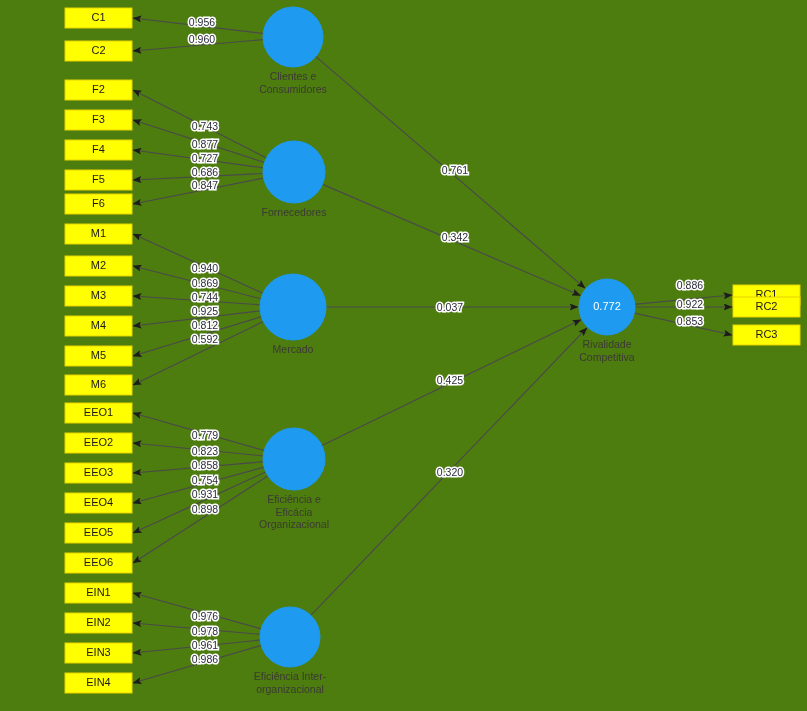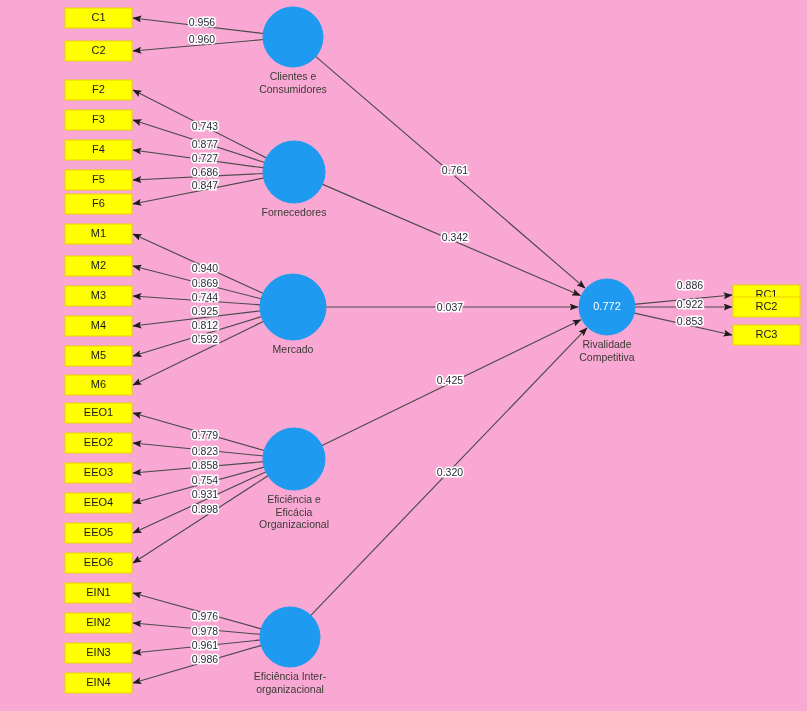--- a/index.html
+++ b/index.html
@@ -12,21 +12,21 @@
     width: 807px;
     height: 711px;
     position: relative;
     overflow: hidden;
     font-family: "Liberation Sans", "DejaVu Sans", sans-serif;
   }
   #diagram-root {
     position: relative;
     width: 807px;
     height: 711px;
-    background: #f9a8d4;
+    background: #4d7c0f;
     text-decoration: underline;
   }
   svg#sem-canvas {
     position: absolute;
     left: 0;
     top: 0;
     width: 807px;
     height: 711px;
     display: block;
   }

